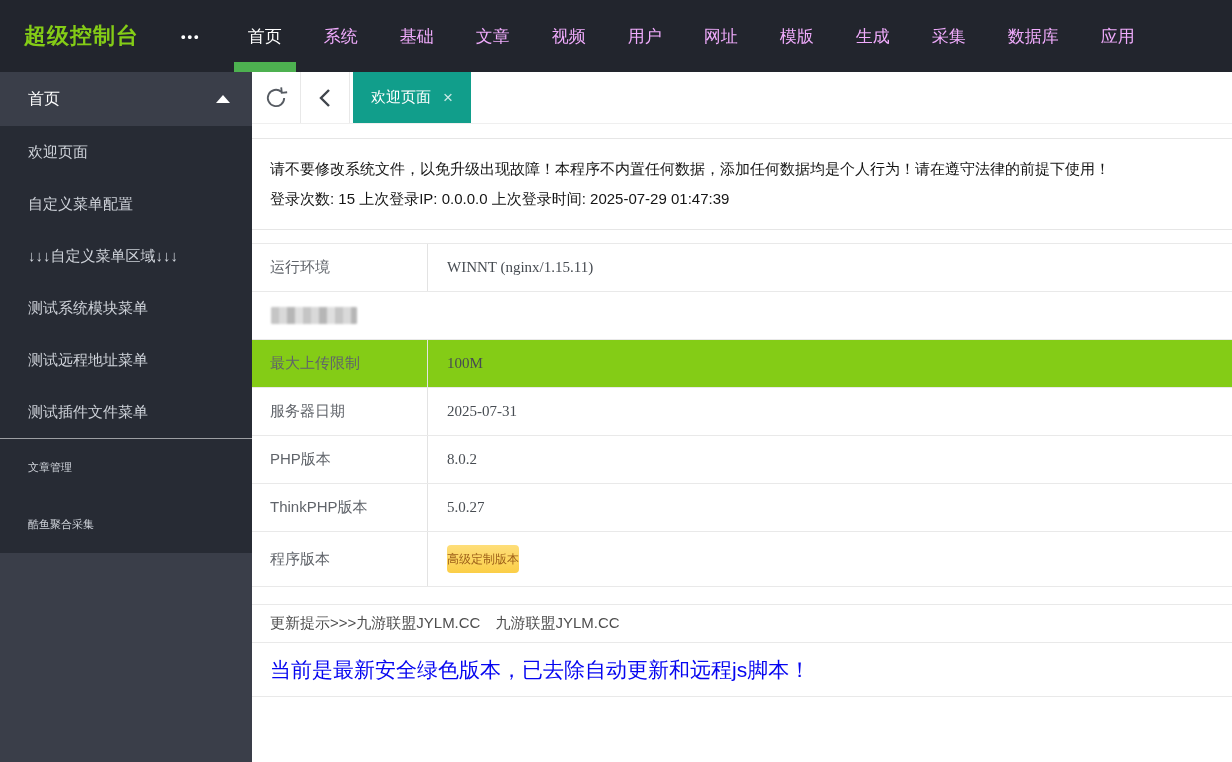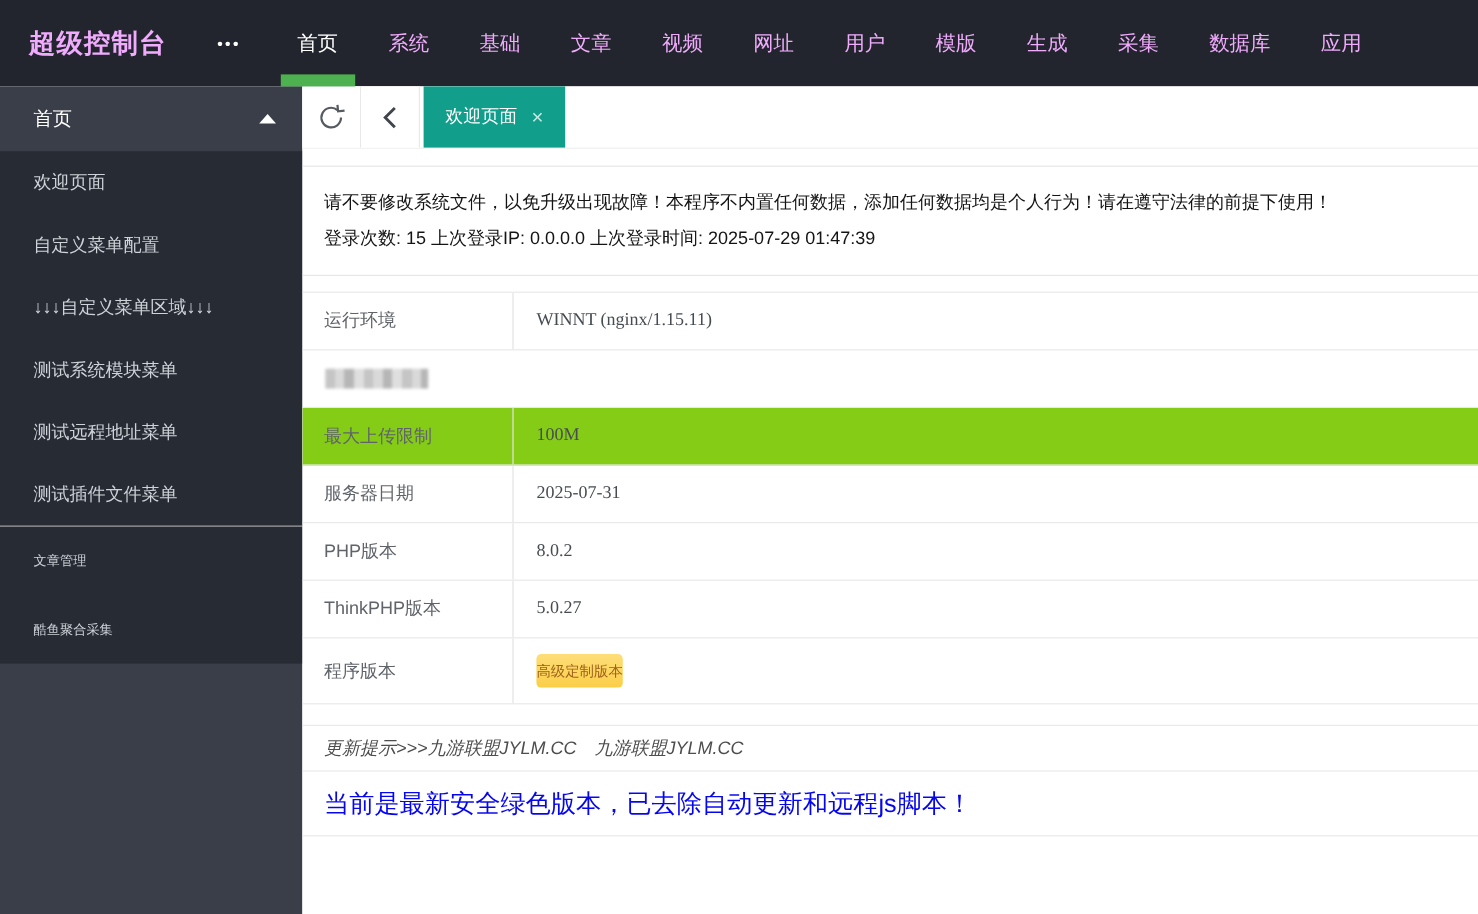--- a/index.html
+++ b/index.html
@@ -2,21 +2,21 @@
 <html><head>
 <meta charset="utf-8">
 <style>
   * { margin:0; padding:0; box-sizing:border-box; }
   html,body { width:1232px; height:762px; overflow:hidden; }
   body { font-family:"Liberation Sans","DejaVu Sans",sans-serif; background:#fff; }
   .app { width:1232px; height:762px; display:flex; flex-direction:column; overflow:hidden; }
 
   
   .topbar { height:72px; background:#22252d; display:flex; align-items:stretch; flex-shrink:0; }
-  .brand { margin-left:24px; color:#f0abfc; font-size:22px; font-weight:bold; letter-spacing:1px;
+  .brand { margin-left:24px; color:#84cc16; font-size:22px; font-weight:bold; letter-spacing:1px;
            display:flex; align-items:center; }
   .menu-toggle { margin-left:42px; color:#fff; font-size:13px; font-weight:bold; letter-spacing:2px;
                  display:flex; align-items:center; cursor:pointer; }
   .nav { display:flex; margin-left:26px; }
   .nav-item { position:relative; padding:0 21px; display:flex; align-items:center;
               color:#f0abfc; font-size:17px; cursor:pointer; }
   .nav-item.active { color:#ffffff; }
   .nav-item.active::after { content:""; position:absolute; left:7px; right:7px; bottom:0; height:10px;
               background:#4db150; }
 
@@ -61,40 +61,40 @@
   .cell-value { flex:1; display:flex; align-items:center; padding-left:19px; color:#474c52;font-family:Liberation Serif, serif; }
   .mosaic { width:86px; height:17px; border-radius:1px; filter:blur(1.2px); opacity:.95;
             background:
               repeating-linear-gradient(90deg,#c2c2c2 0 8px,#d7d7d7 8px 16px,#b3b3b3 16px 24px,#dedede 24px 32px),
               repeating-linear-gradient(0deg,rgba(255,255,255,.35) 0 6px,rgba(120,120,120,.25) 6px 12px); }
   .badge { background:linear-gradient(180deg,#fede79,#fbce47); color:#9f611a; border-radius:4px;
            padding:4px 0; font-size:12px; line-height:20px; }
 
   .update-row { margin-top:17px; border-top:1px solid #e9e9e9; border-bottom:1px solid #e9e9e9;
                 height:39px; display:flex; align-items:center; padding-left:18px;
-                color:#4d4d4d; font-size:15px; white-space:nowrap; overflow:hidden;font-style:italic; }
+                color:#4d4d4d; font-size:15px; white-space:nowrap; overflow:hidden; }
   .blue-row { border-bottom:1px solid #e9e9e9; height:54px; display:flex; align-items:center;
               padding-left:18px; color:#0505f0; font-size:21px; white-space:nowrap; overflow:hidden; }
 </style>
 </head>
 <body>
 
 <div class="app">
 
   <div class="topbar">
     <div class="brand">超级控制台</div>
     <div class="menu-toggle">•••</div>
     <div class="nav">
       <div class="nav-item active">首页</div>
       <div class="nav-item">系统</div>
       <div class="nav-item">基础</div>
       <div class="nav-item">文章</div>
       <div class="nav-item">视频</div>
+      <div class="nav-item">用户</div>
       <div class="nav-item">网址</div>
-      <div class="nav-item">用户</div>
       <div class="nav-item">模版</div>
       <div class="nav-item">生成</div>
       <div class="nav-item">采集</div>
       <div class="nav-item">数据库</div>
       <div class="nav-item">应用</div>
     </div>
   </div>
 
   <div class="main">
 

